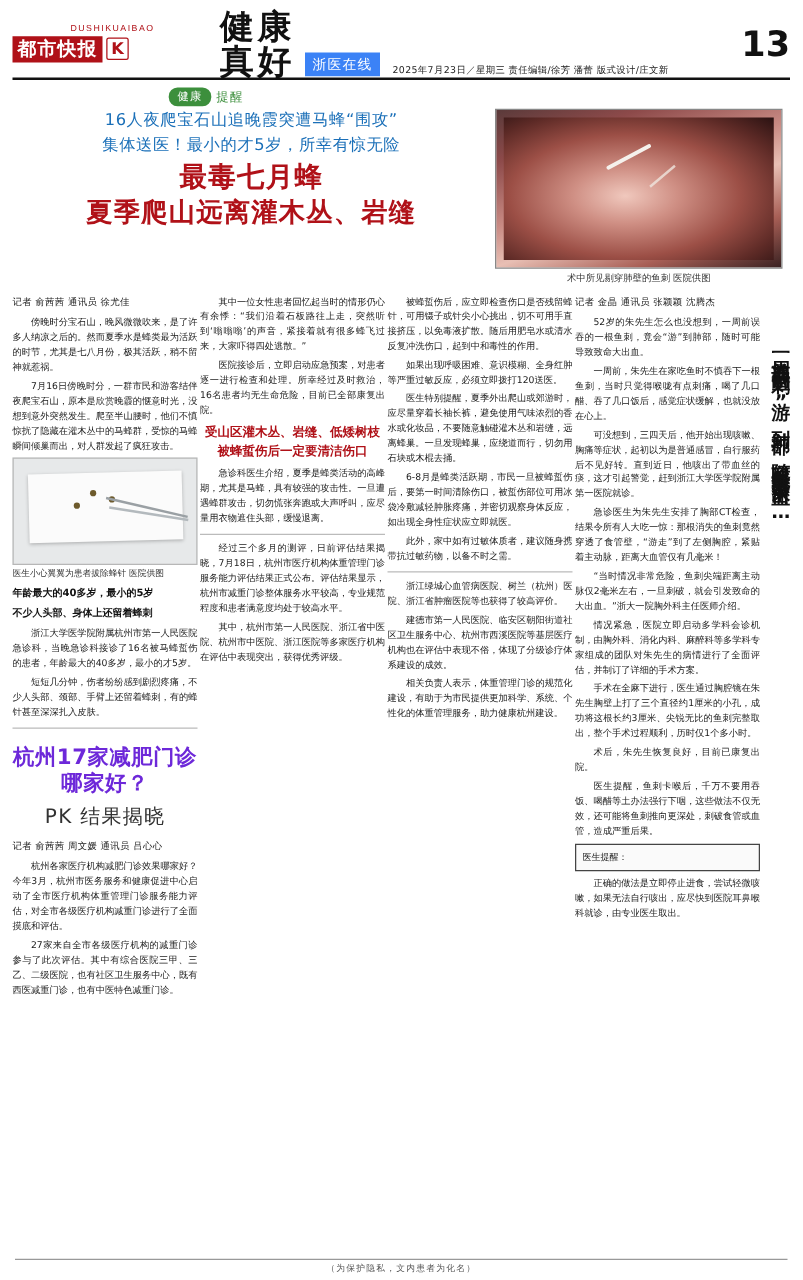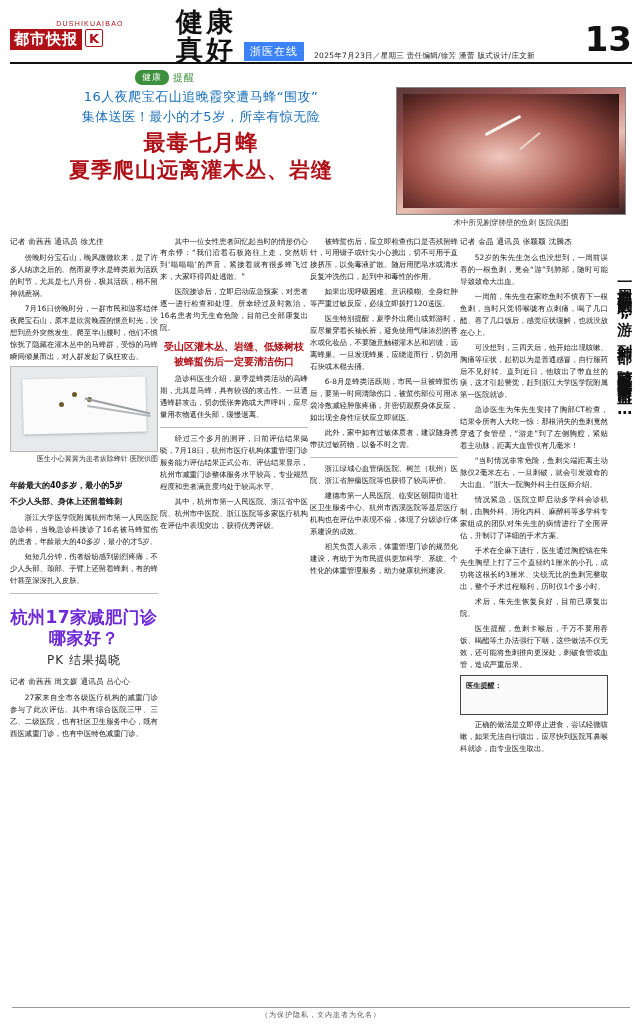--- a/index.html
+++ b/index.html
@@ -37,21 +37,21 @@
   }
   .mast-pinyin {
     font-size: 7px;
     letter-spacing: 1.2px;
     color: #b01118;
     text-align: center;
     font-family: "Liberation Sans", sans-serif;
     margin-bottom: 2px;
   }
   .mast-logo-row {
-    display: flex; gap: 3px;
+    display: flex; align-items: center; gap: 3px;
   }
   .mast-logo {
     background: #b01118;
     color: #fff;
     font-size: 15px;
     font-weight: bold;
     padding: 2px 4px;
     letter-spacing: 1px;
     line-height: 1.1;
   }
@@ -92,21 +92,21 @@
     font-size: 7.5px;
     color: #222;
     margin-left: 10px;
     margin-bottom: 4px;
     white-space: nowrap;
     letter-spacing: 0.3px;
   }
   .mast-right {
     width: 52px;
     text-align: right;
-    font-size: 34px;
+    font-size: 28px;
     font-weight: bold;
     line-height: 1;
     padding-top: 14px;
   }
 
   
   .sec-marker {
     display: flex;
     align-items: center;
     gap: 4px;
@@ -250,23 +250,23 @@
   .img-needle .tweezer2 {
     position: absolute;
     right: 4%; top: 52%;
     width: 44%; height: 2px;
     background: #b3b9bd;
     transform: rotate(9deg);
   }
   .img-cap {
     font-size: 7px;
     color: #333;
-    text-align: right;
+    text-align: left;
     line-height: 1.35;
-    margin-bottom: 16px;
+    margin-bottom: 5px;
   }
 
   
   .subhead-red {
     color: #b01118;
     font-size: 10px;
     font-weight: bold;
     line-height: 1.5;
     text-align: center;
     margin: 5px 0 4px 0;
@@ -282,21 +282,21 @@
     color: #6d28d9;
     font-size: 17px;
     font-weight: bold;
     text-align: center;
     letter-spacing: .5px;
     margin: 8px 0 0 0;
     line-height: 1.25;
   }
   .art2-sub {
     text-align: center;
-    font-size: 12px;
+    font-size: 16px;
     color: #333;
     margin: 2px 0 5px 0;
     letter-spacing: 1px;
   }
   .art2-wrap {
     border-top: 1px solid #bbb;
     padding-top: 5px;
     margin-top: 6px;
   }
 
@@ -321,21 +321,21 @@
 
   
   .qbox {
     border: 1px solid #444;
     padding: 4px 5px;
     font-size: 7.2px;
     line-height: 1.6;
     margin: 4px 0;
     background: #fafafa;
   }
-  .qbox .qt { font-weight: bold; display:block; margin-bottom: 18px; }
+  .qbox .qt { font-weight: normal; display:block; margin-bottom: 0; }
 
   
   .footer-note {
     position: absolute;
     left: 0; right: 0;
     bottom: 4px;
     text-align: center;
     font-size: 7px;
     color: #555;
     letter-spacing: 1px;
@@ -414,20 +414,21 @@
 
       <p class="noind inline-head">年龄最大的40多岁，最小的5岁</p>
       <p class="noind inline-head">不少人头部、身体上还留着蜂刺</p>
       <p>浙江大学医学院附属杭州市第一人民医院急诊科，当晚急诊科接诊了16名被马蜂蜇伤的患者，年龄最大的40多岁，最小的才5岁。</p>
       <p>短短几分钟，伤者纷纷感到剧烈疼痛，不少人头部、颈部、手臂上还留着蜂刺，有的蜂针甚至深深扎入皮肤。</p>
 
       <div class="art2-wrap">
         <div class="art2-head">杭州17家减肥门诊哪家好？</div>
         <div class="art2-sub">PK 结果揭晓</div>
         <div class="byline">记者 俞茜茜  周文媛  通讯员 吕心心</div>
+        <p>杭州各家医疗机构减肥门诊效果哪家好？今年3月，杭州市医务服务和健康促进中心启动了全市医疗机构体重管理门诊服务能力评估，对全市各级医疗机构减重门诊进行了全面摸底和评估。</p>
         <p>27家来自全市各级医疗机构的减重门诊参与了此次评估。其中有综合医院三甲、三乙、二级医院，也有社区卫生服务中心，既有西医减重门诊，也有中医特色减重门诊。</p>
       </div>
     </div>
 
     <div class="col c2">
       <p>其中一位女性患者回忆起当时的情形仍心有余悸：“我们沿着石板路往上走，突然听到‘嗡嗡嗡’的声音，紧接着就有很多蜂飞过来，大家吓得四处逃散。”</p>
       <p>医院接诊后，立即启动应急预案，对患者逐一进行检查和处理。所幸经过及时救治，16名患者均无生命危险，目前已全部康复出院。</p>
       <div class="subhead-red">受山区灌木丛、岩缝、低矮树枝被蜂蜇伤后一定要清洁伤口</div>
       <p>急诊科医生介绍，夏季是蜂类活动的高峰期，尤其是马蜂，具有较强的攻击性。一旦遭遇蜂群攻击，切勿慌张奔跑或大声呼叫，应尽量用衣物遮住头部，缓慢退离。</p>
 

